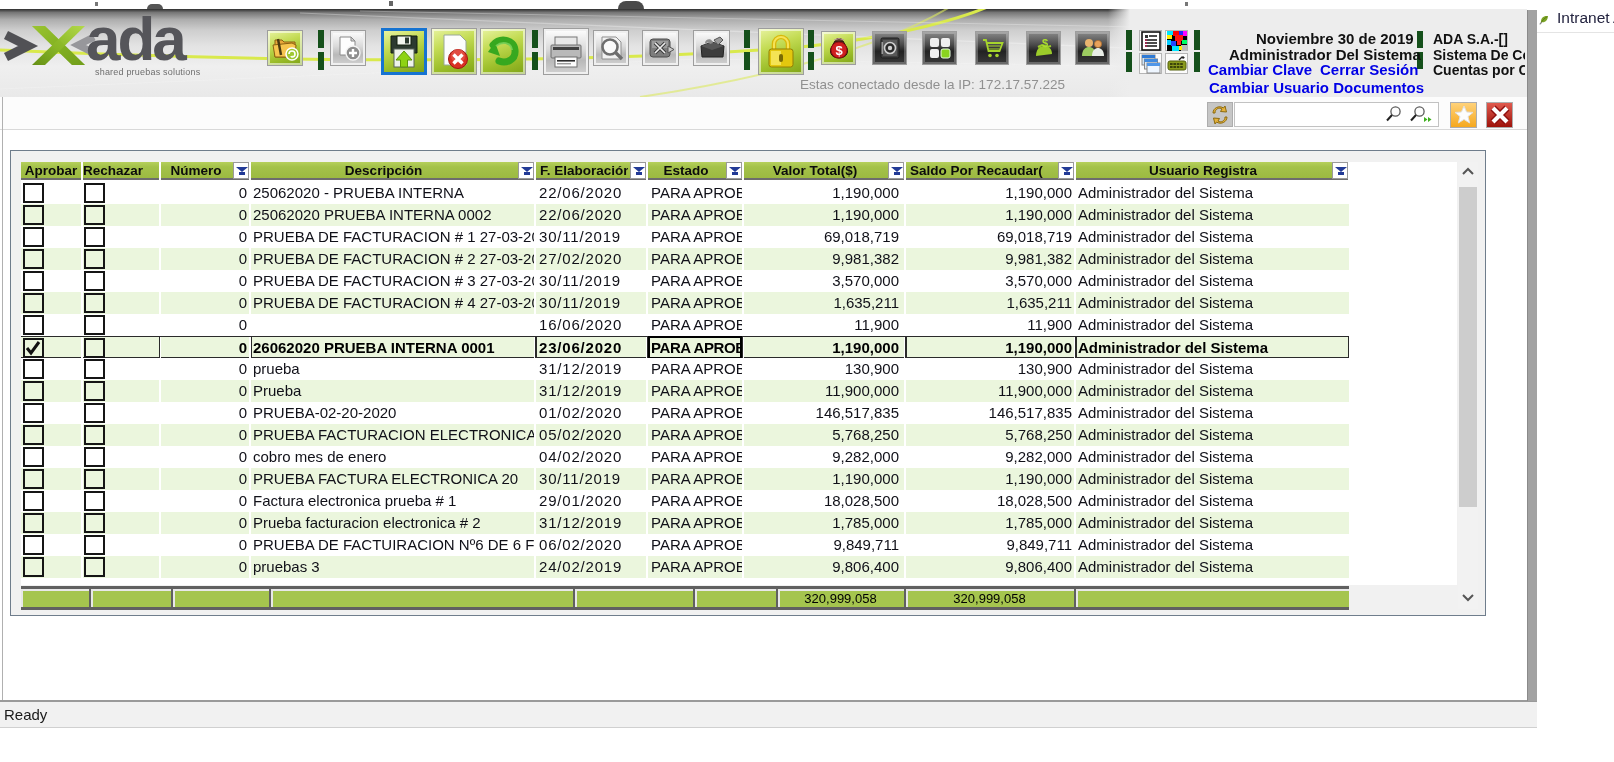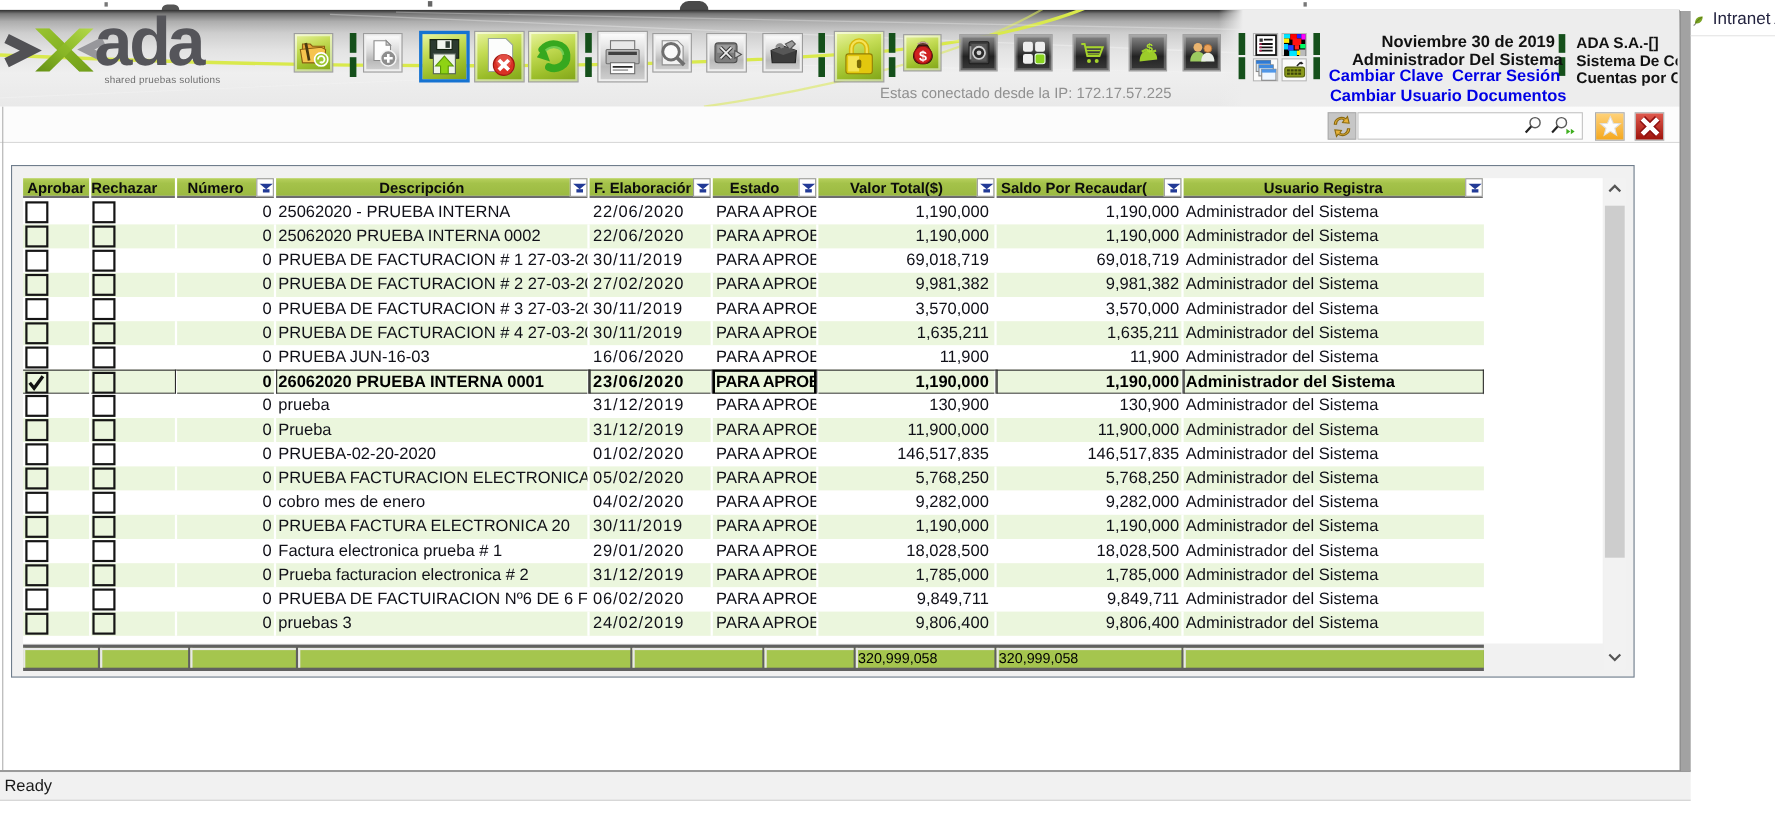--- a/index.html
+++ b/index.html
@@ -49,21 +49,21 @@
 .c.num { left:140px; width:86px; text-align:right; }
 .c.desc { left:232px; width:281px; }
 .c.date { left:518px; width:106px; letter-spacing:0.8px; }
 .c.est  { left:630px; width:91px; }
 .c.val  { left:723px; width:155px; text-align:right; }
 .c.sal  { left:885px; width:166px; text-align:right; }
 .c.usr  { left:1057px; width:270px; }
 .selbox { position:absolute; top:-1px; height:23px; border-left:1px solid #2a2a2a; border-right:1px solid #2a2a2a; }
 .selbox2 { border:2px solid #000; }
 #gfoot { position:absolute; left:0px; top:424px; width:1328px; height:24px; background:#606060; }
-.fc { position:absolute; top:3px; height:18px; background:#a5c54e; border-top:2px solid #e8e8e8; border-left:2px solid #e8e8e8; font-size:13px; color:#000; text-align:left; line-height:16px; padding-right:3px; white-space:nowrap; }
+.fc { position:absolute; top:3px; height:18px; background:#a5c54e; border-top:2px solid #e8e8e8; border-left:2px solid #e8e8e8; font-size:13px; color:#000; text-align:center; line-height:16px; padding-right:3px; white-space:nowrap; }
 
 #sbar { position:absolute; left:1447px; top:11px; width:20px; height:447px; background:#f2f2f2; }
 .sarrow { position:absolute; left:0; width:20px; height:17px; color:#555; font-size:13px; text-align:center; line-height:17px; }
 #sthumb { position:absolute; left:1px; top:25px; width:18px; height:320px; background:#cdcdcd; }
 
 #statusline { position:absolute; left:0; top:700px; width:1537px; height:2px; background:#9a9a9a; }
 #statusbar { position:absolute; left:0; top:702px; width:1537px; height:26px; background:#f1f1f1; border-bottom:1px solid #d0d0d0; }
 #statusbar span { position:absolute; left:4px; top:4px; font-size:15px; color:#1a1a1a; }
 #rstrip { position:absolute; left:1527px; top:10px; width:10px; height:691px; background:#a2a2a2; border-left:1px solid #8a8a8a; }
 #intranet { position:absolute; left:1557px; top:9px; font-size:15.5px; color:#23233f; white-space:nowrap; }
@@ -496,21 +496,20 @@
         <span class="c date">30/11/2019</span>
         <span class="c est">PARA APROBA</span>
         <span class="c val">1,635,211</span>
         <span class="c sal">1,635,211</span>
         <span class="c usr">Administrador del Sistema</span>
       </div>
       <div class="r" style="top:152px;background:#ffffff">
         <span class="cb" style="left:2px"></span>
         <span class="cb" style="left:63px"></span>
         <span class="c num">0</span>
-        <span class="c desc">PRUEBA JUN-16-03</span>
         <span class="c date">16/06/2020</span>
         <span class="c est">PARA APROBA</span>
         <span class="c val">11,900</span>
         <span class="c sal">11,900</span>
         <span class="c usr">Administrador del Sistema</span>
       </div>
       <div class="r sel" style="top:174px;background:#ebf6dd">
         <span class="cb" style="left:2px">
           <svg width="21" height="21" viewBox="0 0 21 21" style="position:absolute;left:-2px;top:-2px">
             <path d="M4 10 L8 15 L16 4" stroke="#111" stroke-width="3" fill="none"></path>

